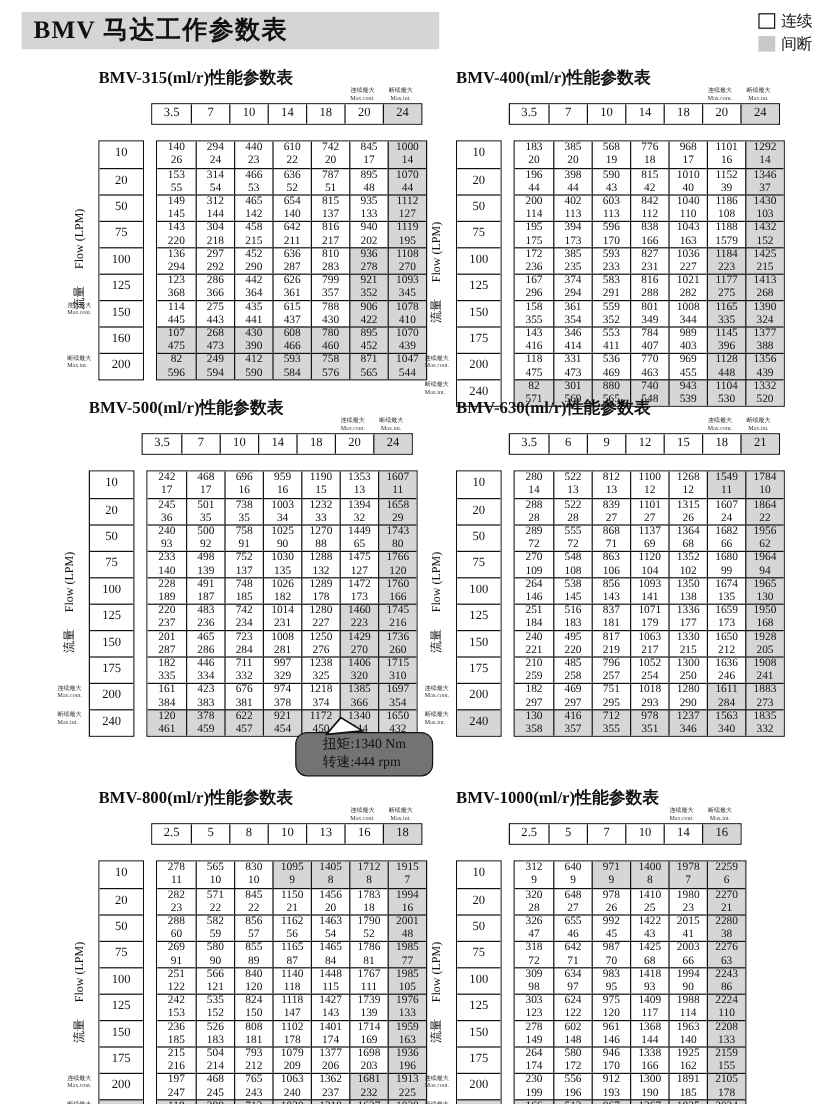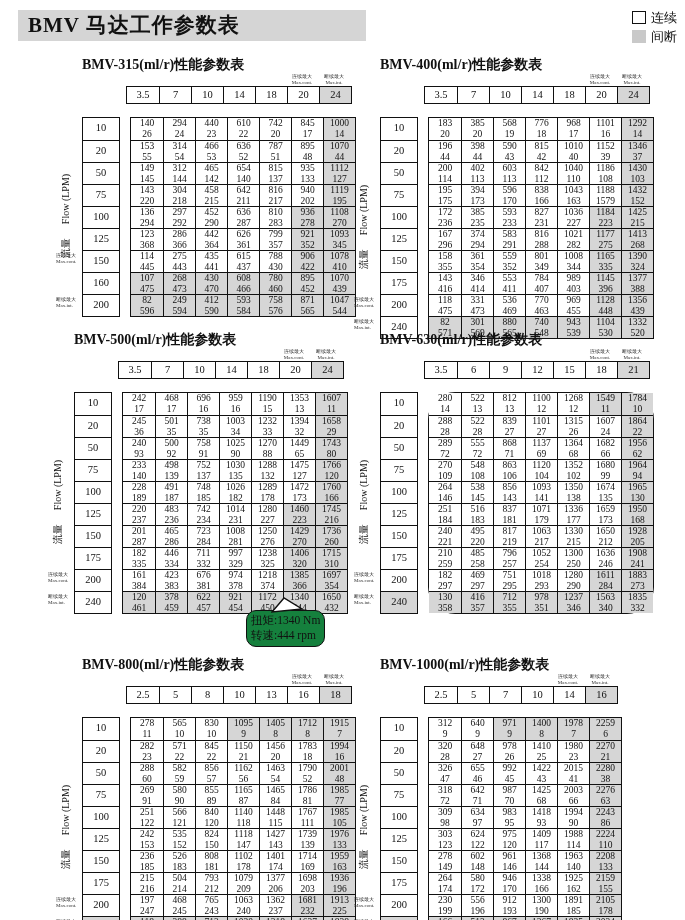--- a/index.html
+++ b/index.html
@@ -36,21 +36,21 @@
   .grid{border:1.5px solid #111;display:grid;grid-auto-rows:22px;align-self:flex-start;}
   .g-cell{box-sizing:border-box;border-left:1px solid #111;border-top:1px solid #111;
           font-size:9.5px;line-height:10.5px;text-align:center;background:#fff;}
   .g-cell.c0{border-left:none;}
   .g-cell.r0{border-top:none;}
   .g-cell.gray{background:#d6d6d6;}
   .t,.s{display:block;}
   .mark{position:absolute;left:0;width:26px;font-size:5px;line-height:6px;color:#333;text-align:left;}
 
   .callout{position:absolute;left:246px;top:610px;border:1.4px solid #111;border-radius:10px;
-           padding:2px 4px 3px;font-size:11.5px;line-height:15px;background:#15803d;}
+           padding:2px 22px 3px;font-size:11.5px;line-height:15px;background:#737373;}
   .callout svg{position:absolute;top:-14px;left:24px;}
 </style>
 </head>
 <body>
 
 <div class="page">
   <div class="title-bar">BMV 马达工作参数表</div>
 
   <div class="legend">
     <div class="legend-row">
@@ -306,21 +306,21 @@
             <div class="g-cell c0 gray">
               <span class="t">107</span>
               <span class="s">475</span>
             </div>
             <div class="g-cell gray">
               <span class="t">268</span>
               <span class="s">473</span>
             </div>
             <div class="g-cell gray">
               <span class="t">430</span>
-              <span class="s">470</span>
+              <span class="s">390</span>
             </div>
             <div class="g-cell gray">
               <span class="t">608</span>
               <span class="s">466</span>
             </div>
             <div class="g-cell gray">
               <span class="t">780</span>
               <span class="s">460</span>
             </div>
             <div class="g-cell gray">
@@ -1052,21 +1052,21 @@
             <div class="flow-cell">20</div>
             <div class="flow-cell">50</div>
             <div class="flow-cell">75</div>
             <div class="flow-cell">100</div>
             <div class="flow-cell">125</div>
             <div class="flow-cell">150</div>
             <div class="flow-cell">175</div>
             <div class="flow-cell">200</div>
             <div class="flow-cell gray">240</div>
           </div>
-          <div class="grid" style="grid-template-columns: repeat(7, 32px); border-radius: 27px;">
+          <div class="grid" style="grid-template-columns: repeat(7, 32px);">
             <div class="g-cell c0 r0">
               <span class="t">280</span>
               <span class="s">14</span>
             </div>
             <div class="g-cell r0">
               <span class="t">522</span>
               <span class="s">13</span>
             </div>
             <div class="g-cell r0">
               <span class="t">812</span>

